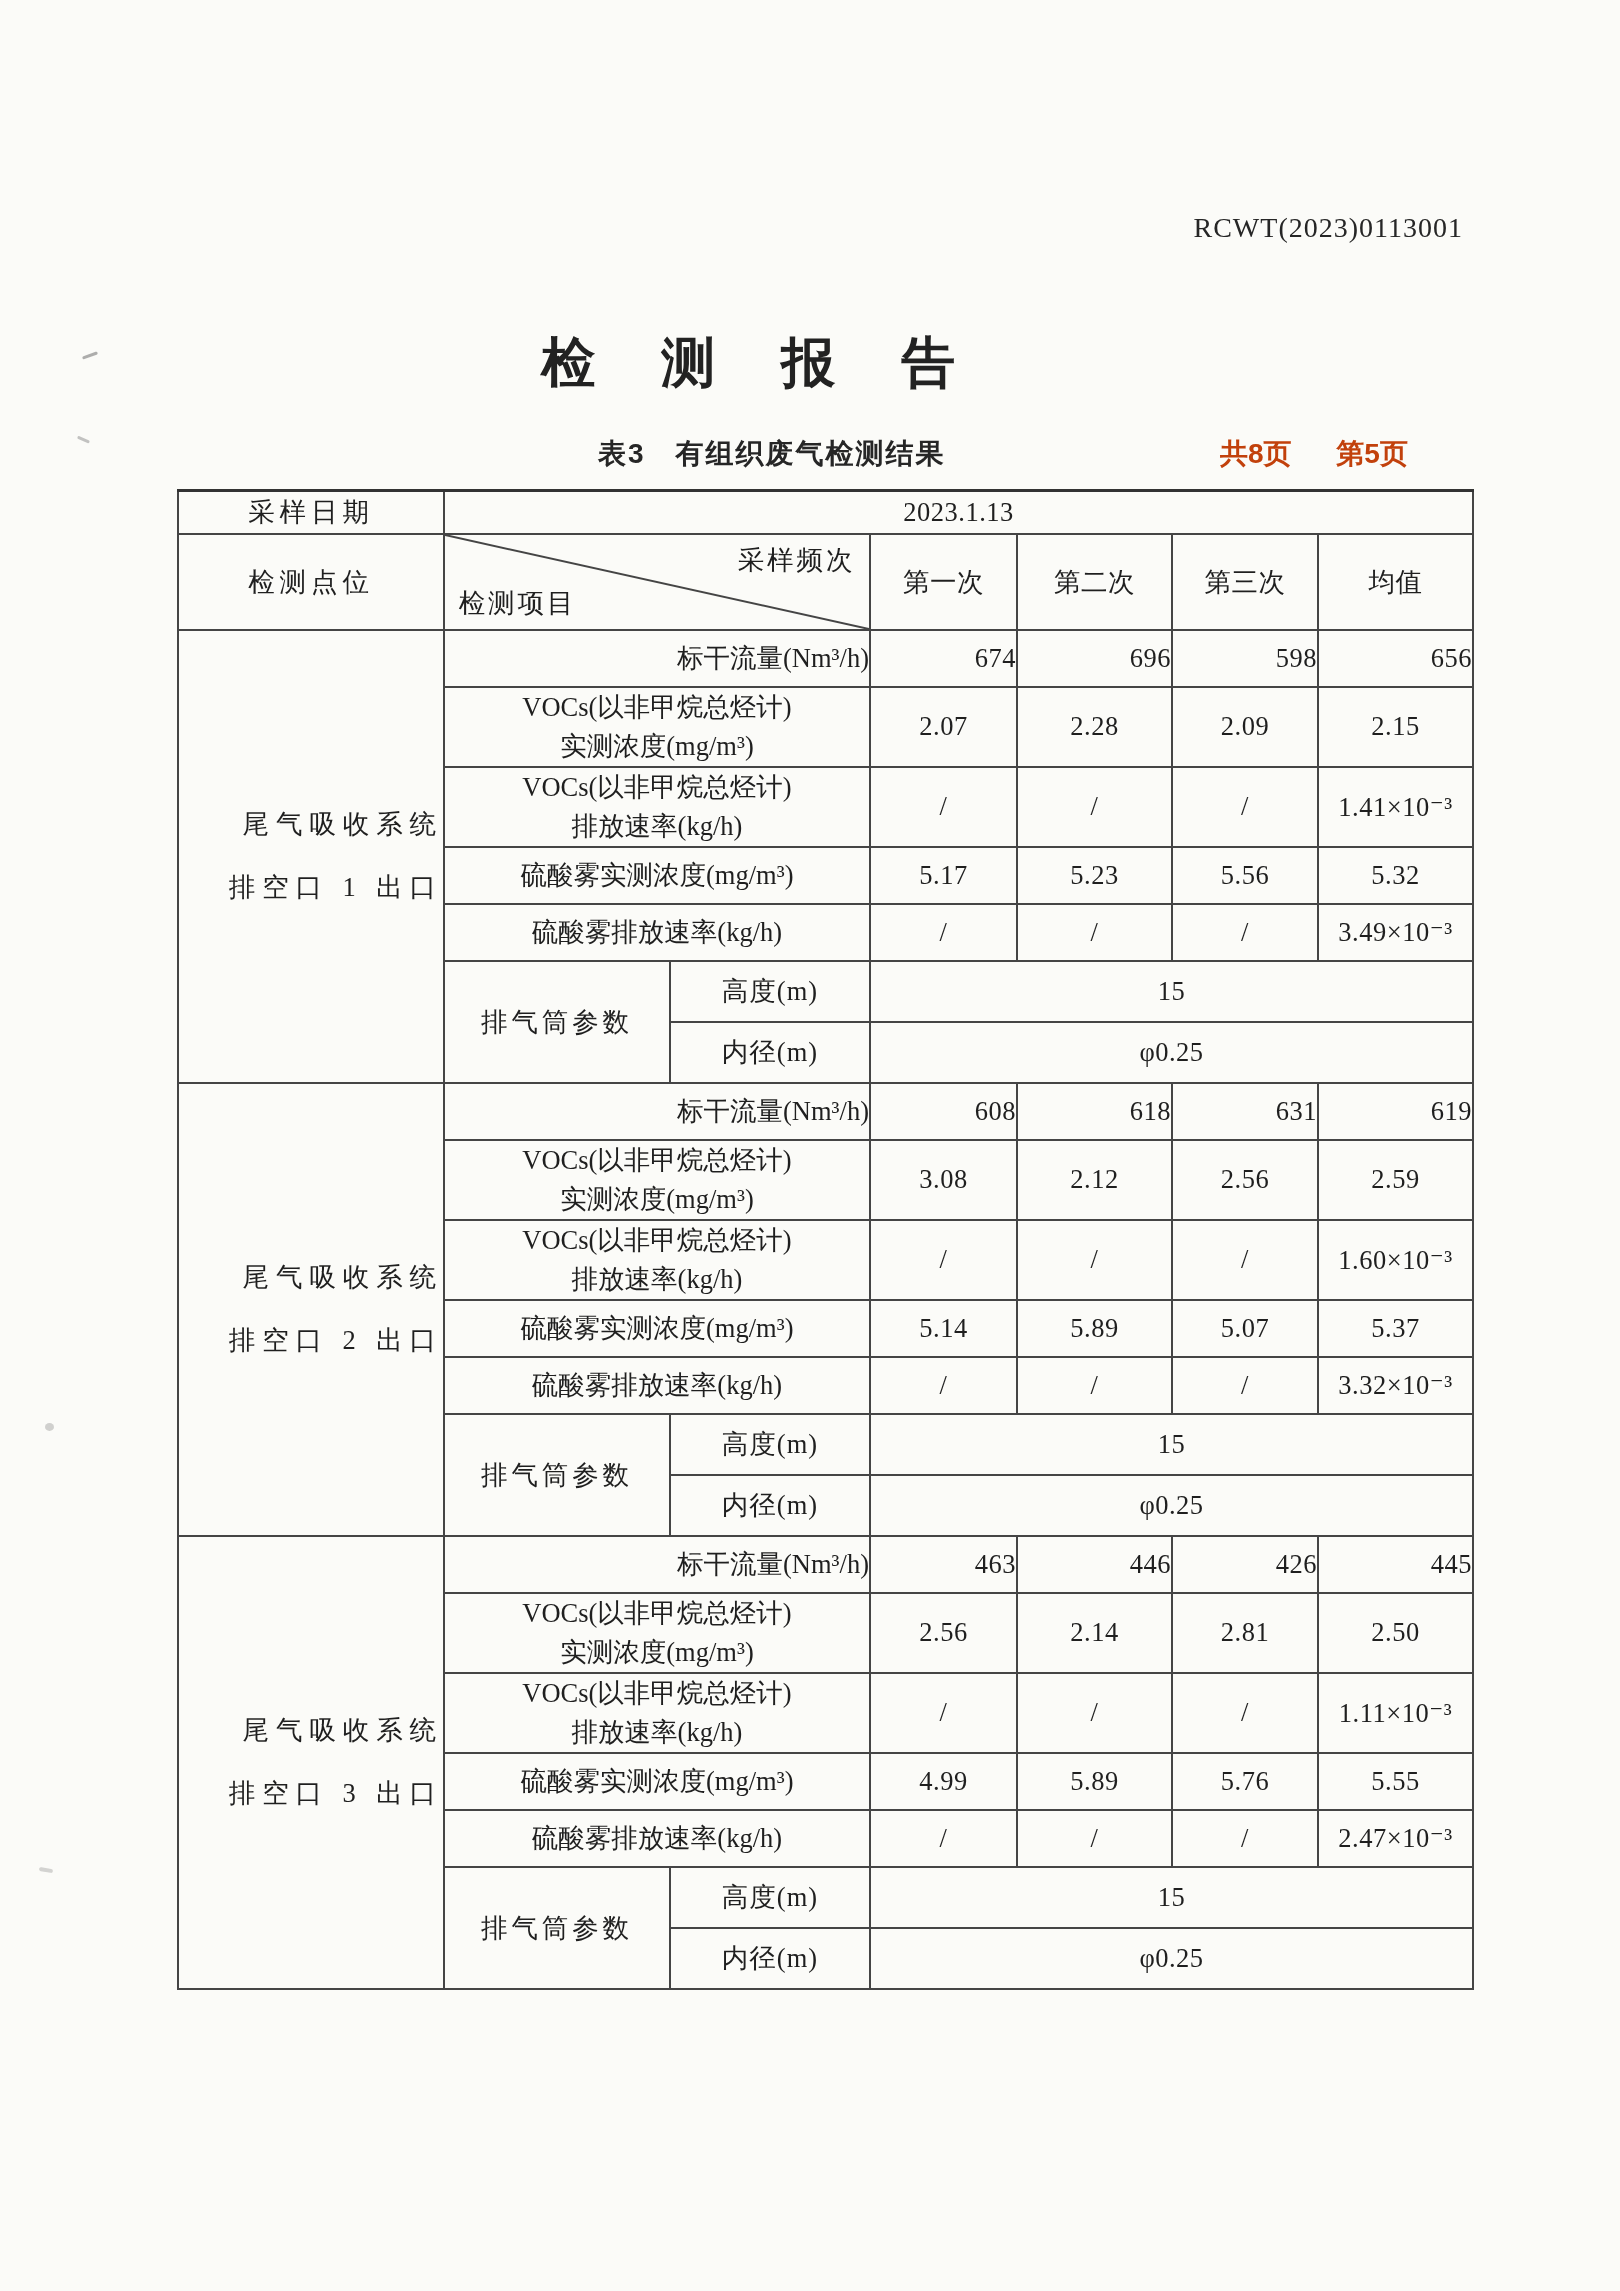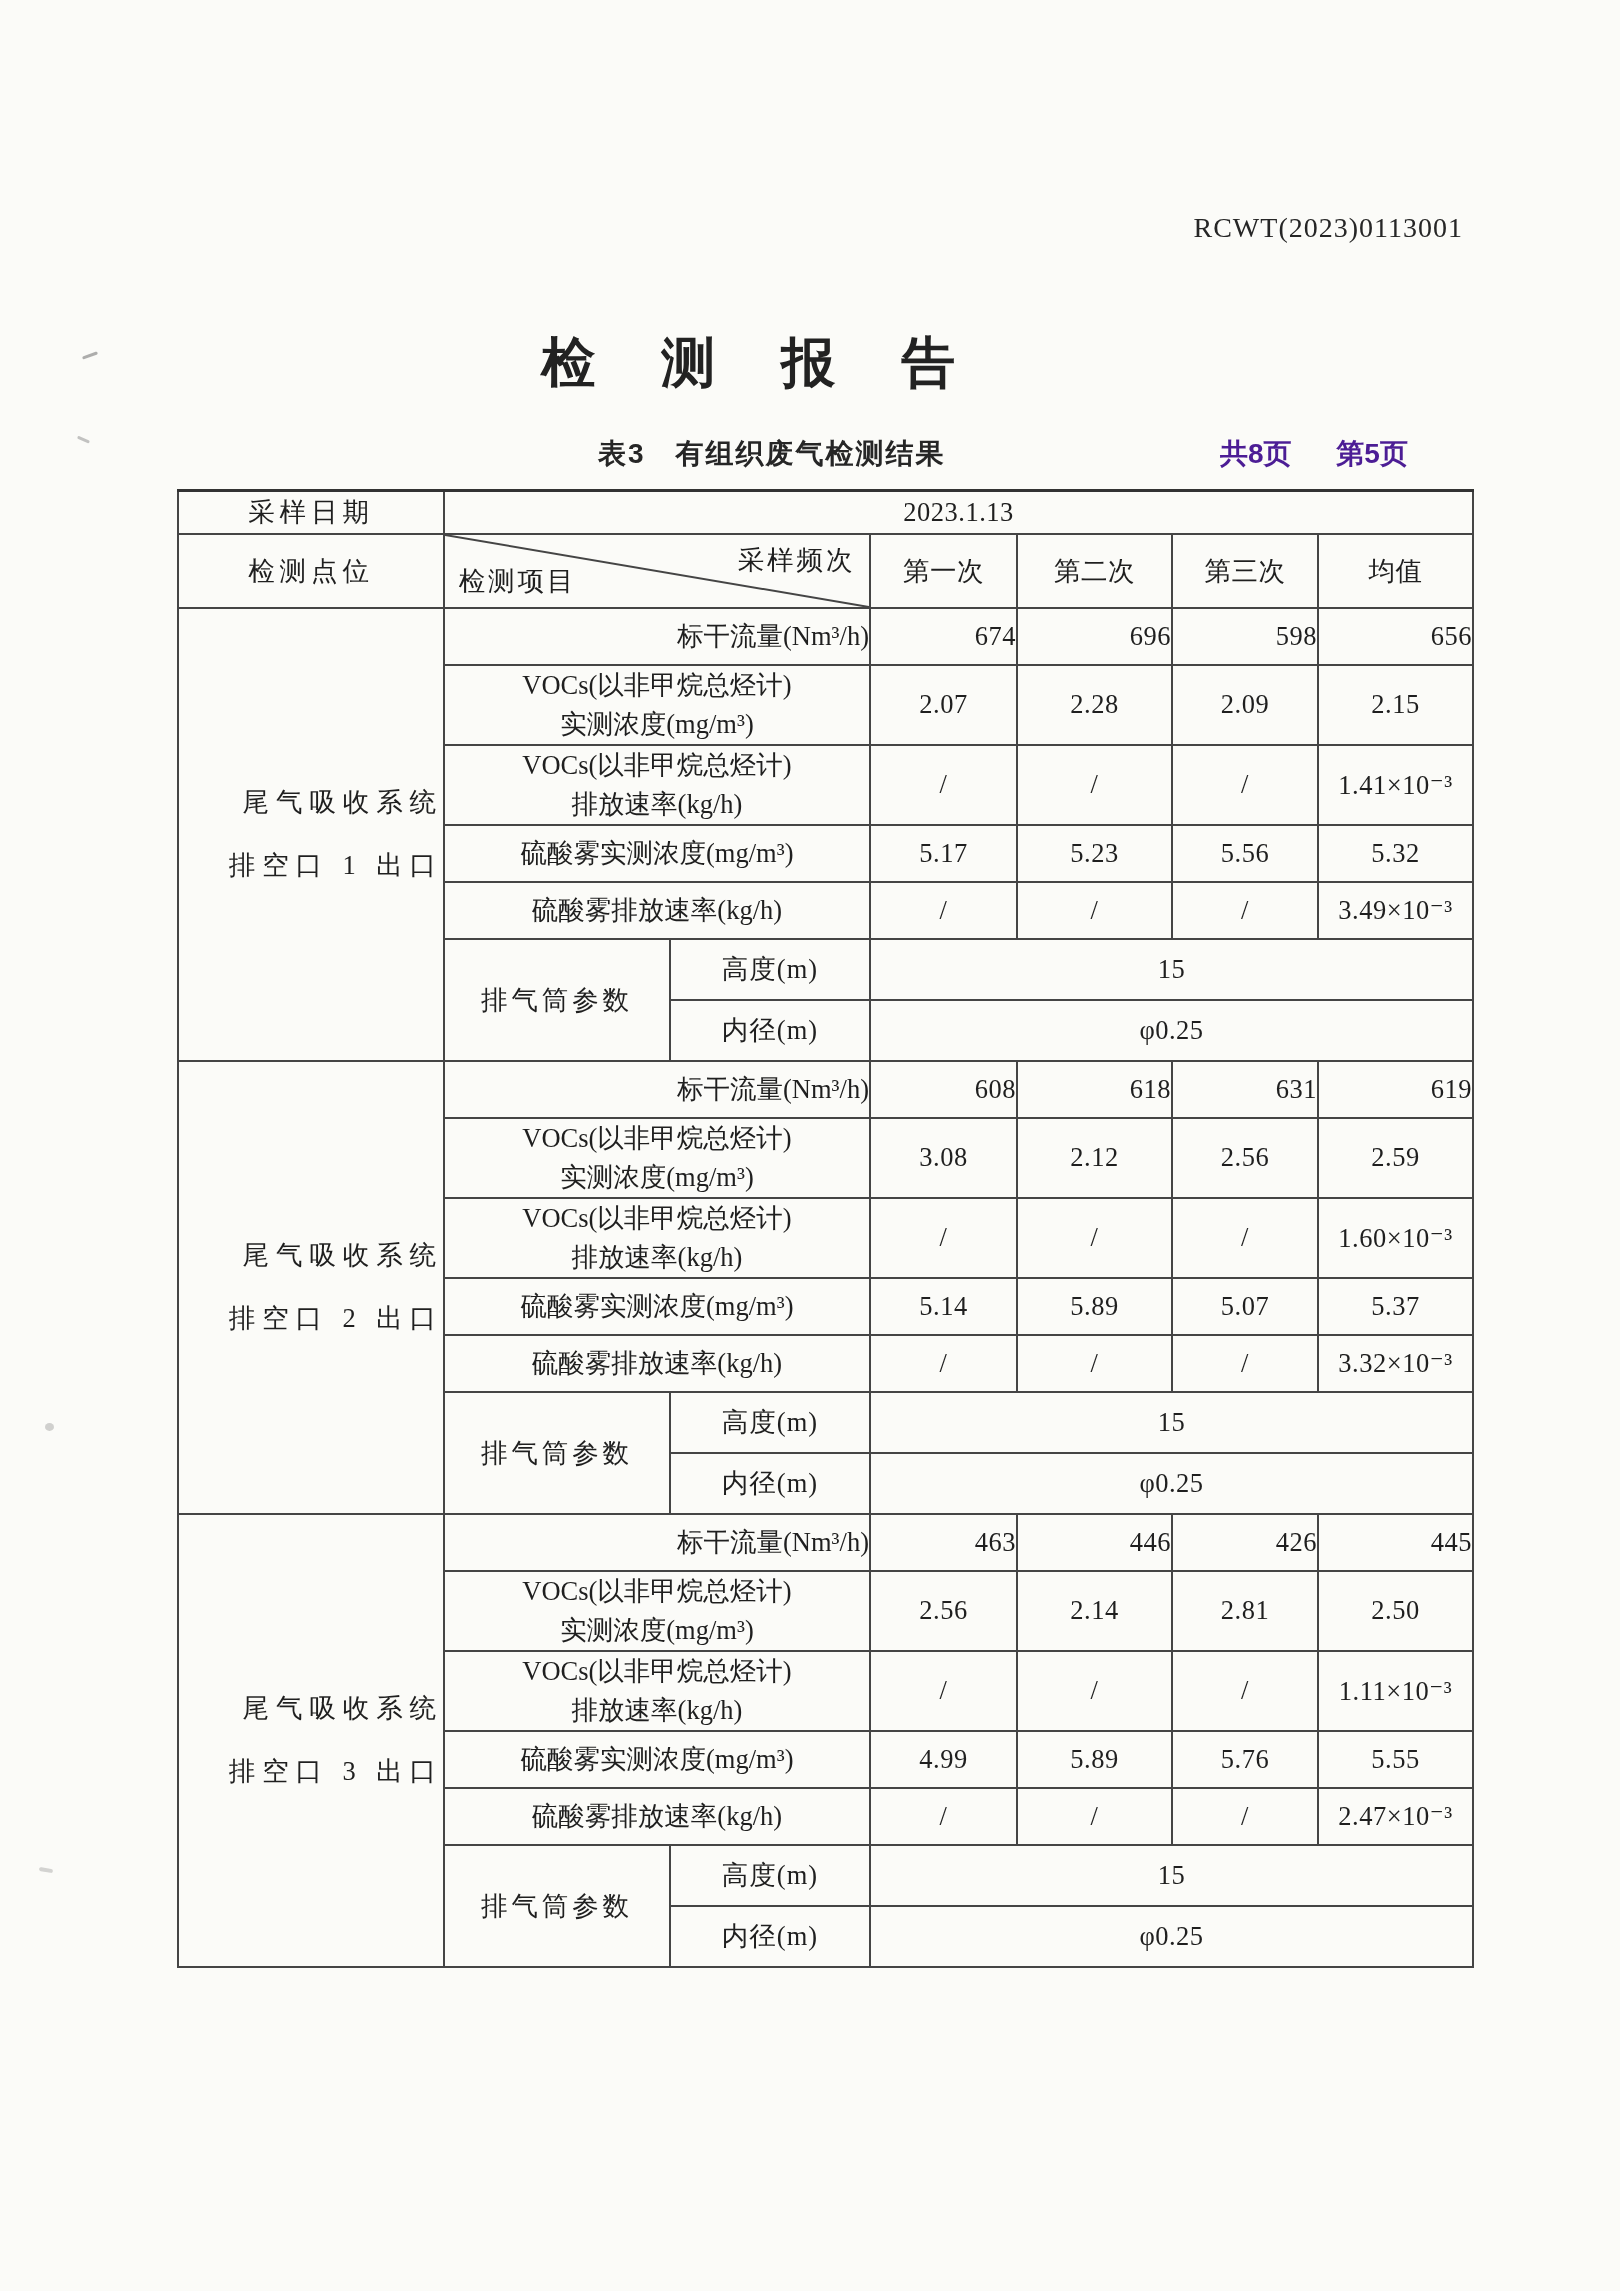--- a/index.html
+++ b/index.html
@@ -60,21 +60,21 @@
     letter-spacing: 2px;
     color: #262626;
   }
   .pagination {
     position: absolute;
     top: 435px;
     left: 1220px;
     font-family: "Liberation Sans", "DejaVu Sans", sans-serif;
     font-size: 28px;
     font-weight: 600;
-    color: #4c1d95;
+    color: #c2410c;
   }
   .pagination .pg2 { margin-left: 37px; }
 
   
   table.report {
     position: absolute;
     left: 177px;
     top: 489px;
     width: 1295px;
     border-collapse: collapse;
@@ -85,21 +85,21 @@
   table.report td {
     border: 2px solid #454545;
     text-align: center;
     vertical-align: middle;
     font-size: 26.5px;
     color: #1f1f1f;
     padding: 0;
     overflow: hidden;
   }
   tr.r-date   { height: 43px; }
-  tr.r-head   { height: 74px; }
+  tr.r-head   { height: 96px; }
   tr.r-single { height: 57px; }
   tr.r-double { height: 80px; }
   tr.r-param  { height: 61px; }
   tr.sec-top td { border-top: 2.9px solid #333; text-align: right; }
 
   td.label { letter-spacing: 4.9px; border-radius: 14px; }
   td.val   { font-size: 27.4px; letter-spacing: 0.5px; }
   td.item  { white-space: pre-line; line-height: 39px; }
   td.point {
     white-space: pre-line;

